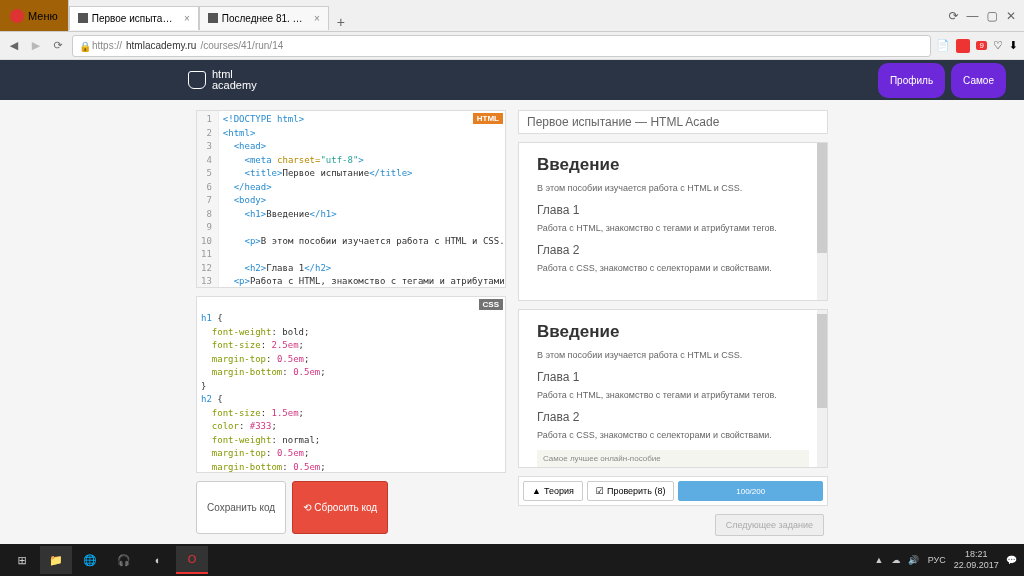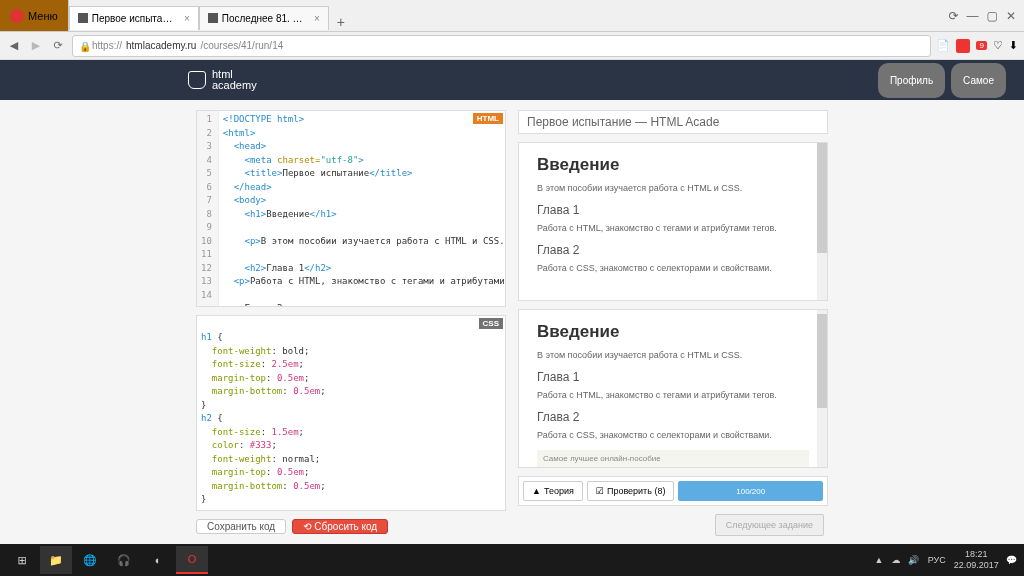--- a/index.html
+++ b/index.html
@@ -24,39 +24,39 @@
 .addr-right{display:flex;gap:6px;align-items:center}
 .badge{background:#e33;color:#fff;border-radius:2px;padding:0 3px;font-size:8px}
 .ext-icon{width:14px;height:14px}
 .app-header{height:40px;background:#2a3444;display:flex;align-items:center;padding:0 18px;color:#fff}
 .logo-area{display:flex;align-items:center;gap:6px;margin-left:170px}
 .shield{width:18px;height:18px;border:1.5px solid #fff;border-radius:3px 3px 6px 6px}
 .logo-text{font-size:11px;line-height:1}
 .bc-wrap{margin-left:40px;font-size:11px;color:#ccc}
 .bc-1{color:#fff}
 .hdr-right{margin-left:auto;display:flex;gap:6px}
-.hdr-btn{padding:12px 12px;background:#737373;border-radius:10px;font-size:10px;color:#fff}
+.hdr-btn{padding:12px 12px;background:#6d28d9;border-radius:10px;font-size:10px;color:#fff}
 .main{display:flex;height:calc(100vh - 132px);background:#f5f5f5;padding:10px 0;justify-content:center;gap:12px}
 .left-col{width:310px;display:flex;flex-direction:column;gap:8px}
 .right-col{width:310px;display:flex;flex-direction:column;gap:8px}
 .code-panel{background:#fff;border:1px solid #ddd;position:relative;flex:1;overflow:hidden}
 .code-tag{position:absolute;top:2px;right:2px;font-size:8px;color:#fff;padding:1px 4px;font-weight:bold}
 .tag-html{background:#e67e22}
 .tag-css{background:#737373}
 .code-body{display:flex;font-family:Consolas,monospace;font-size:9px;line-height:1.5;height:100%;overflow:auto}
 .gutter{background:#f5f5f5;color:#999;text-align:right;padding:2px 4px;user-select:none;border-right:1px solid #eee}
 .gutter div{padding-right:2px}
 .code-text{padding:2px 4px;white-space:pre;color:#333}
 .kw{color:#268bd2}
 .attr{color:#b58900}
 .str{color:#2aa198}
 .num{color:#d33682}
 .prop{color:#859900}
 .btn-row{display:flex;gap:6px}
-.btn{padding:1px 10px;border-radius:3px;font-size:10px;cursor:pointer;border:1px solid}
+.btn{padding:20px 10px;border-radius:3px;font-size:10px;cursor:pointer;border:1px solid}
 .btn-save{background:#fff;border-color:#ccc;color:#555}
 .btn-reset{background:#e74c3c;border-color:#c0392b;color:#fff}
 .preview-tabs{background:#fff;border:1px solid #ddd;padding:4px 8px;font-size:12px;color:#666}
 .preview-panel{background:#fff;border:1px solid #ddd;flex:1;overflow:hidden;position:relative}
 .preview-content{padding:12px 18px;color:#333;height:100%;overflow:auto}
 .pv-h1{font-size:17px;font-weight:bold;margin-bottom:8px}
 .pv-p{font-size:9px;color:#666;margin-bottom:10px}
 .pv-h2{font-size:12px;font-weight:normal;color:#555;margin-bottom:6px}
 .cite-box{background:#f5f5f0;padding:4px 6px;font-size:8px;color:#888;margin-top:6px}
 .result-tabs{display:flex;background:#f8f8f8;border:1px solid #ddd;font-size:9px}

